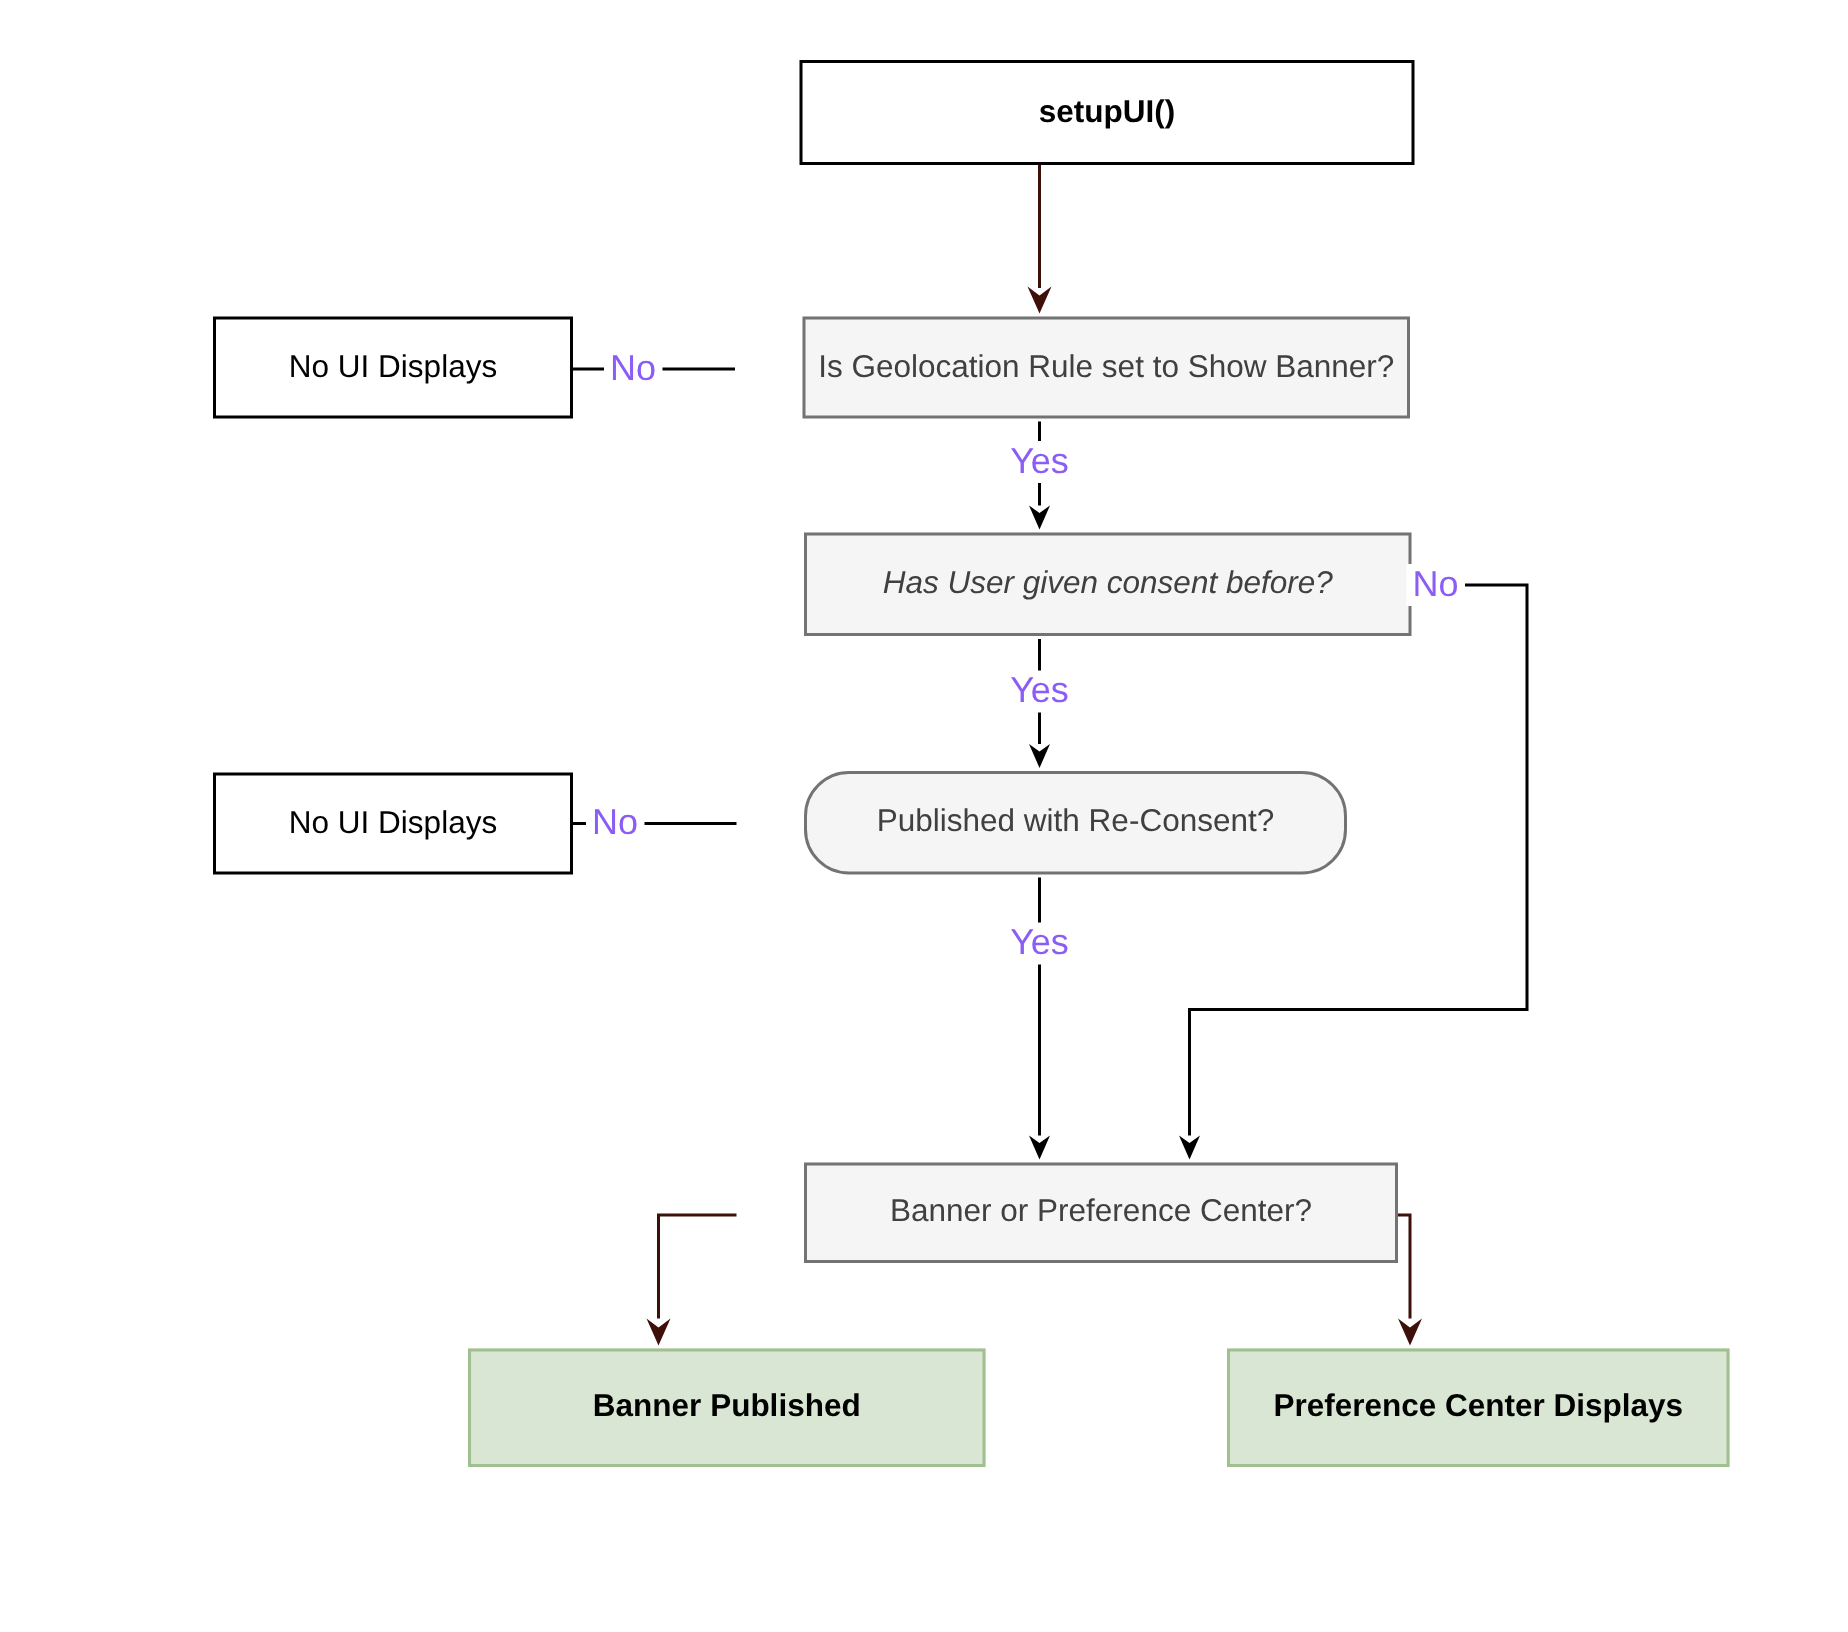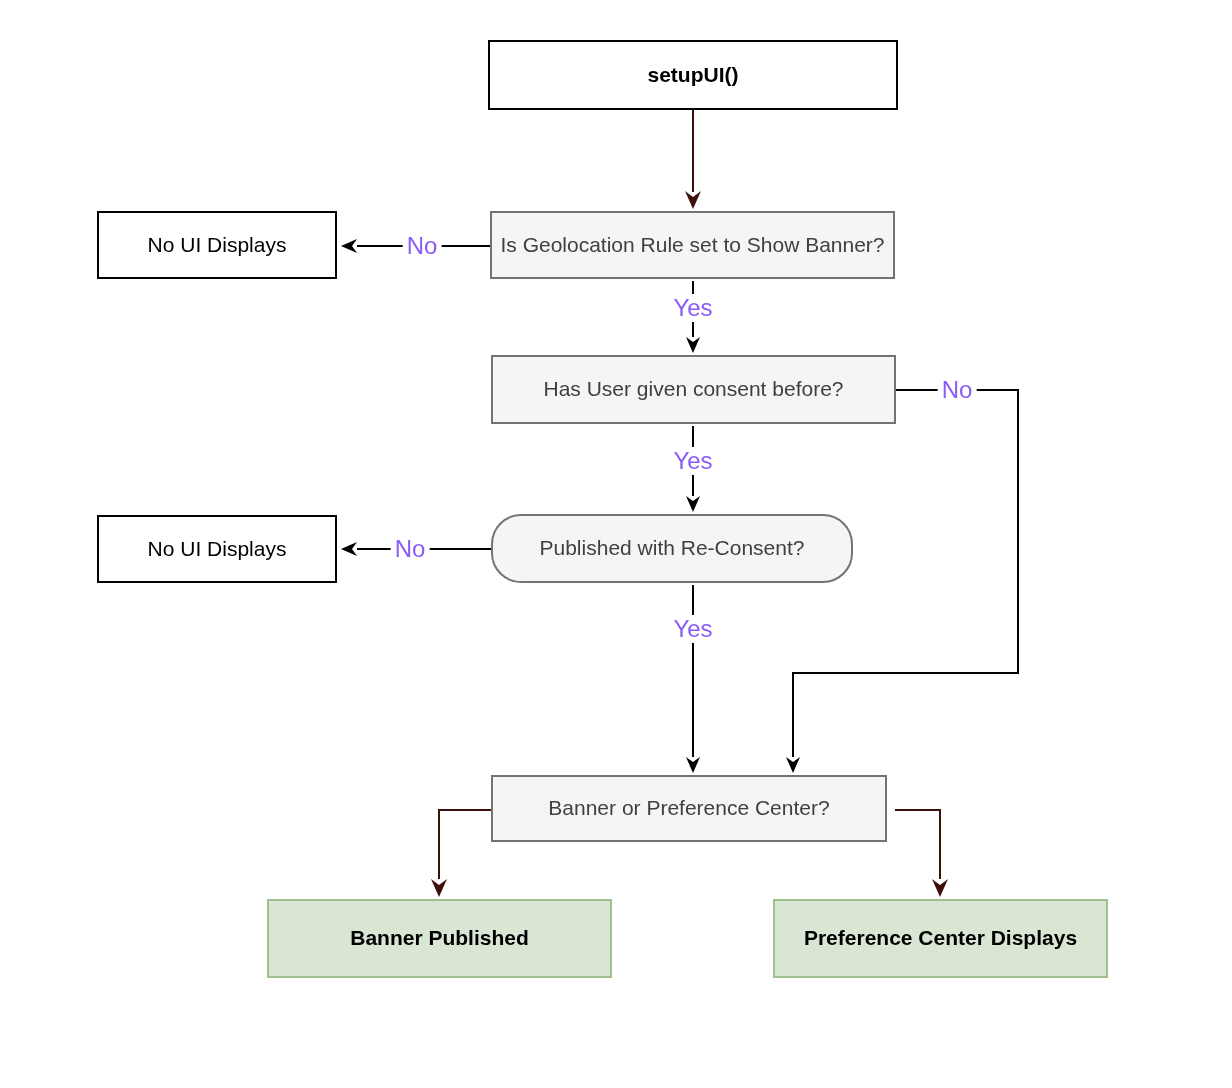--- a/index.html
+++ b/index.html
@@ -29,20 +29,21 @@
   .node {
     position: absolute;
     display: flex;
     align-items: center;
     justify-content: center;
     text-align: left;
     box-sizing: border-box;
     font-size: 21px;
     line-height: 1.25;
     padding: 2px 8px;
+    margin-left: 45px;
   }
   .node-plain {
     background: var(--plain-fill, #fff);
     border: 2px solid var(--plain-border, #000);
     color: #000000;
   }
   .node-entry { font-weight: bold; }
   .node-decision {
     background: var(--decision-fill, #f5f5f5);
     border: 2px solid var(--decision-border, #737373);
@@ -105,21 +106,21 @@
   </div>
 
   <div class="node node-decision" style="left:490px; top:211px; width:405px; height:68px;">
     <span>Is Geolocation Rule set to Show Banner?</span>
   </div>
 
   <div class="node node-plain" style="left:97px; top:211px; width:240px; height:68px;">
     <span>No UI Displays</span>
   </div>
 
-  <div class="node node-decision" style="left:491px; top:355px; width:405px; height:69px;">
+  <div class="node node-decision" style="left:491px; top:355px; width:405px; height:69px;font-style:italic;">
     <span>Has User given consent before?</span>
   </div>
 
   <div class="node node-plain" style="left:97px; top:515px; width:240px; height:68px;">
     <span>No UI Displays</span>
   </div>
 
   <div class="node node-decision" style="left:491px; top:514px; width:362px; height:69px;border-radius:30px;">
     <span>Published with Re-Consent?</span>
   </div>

